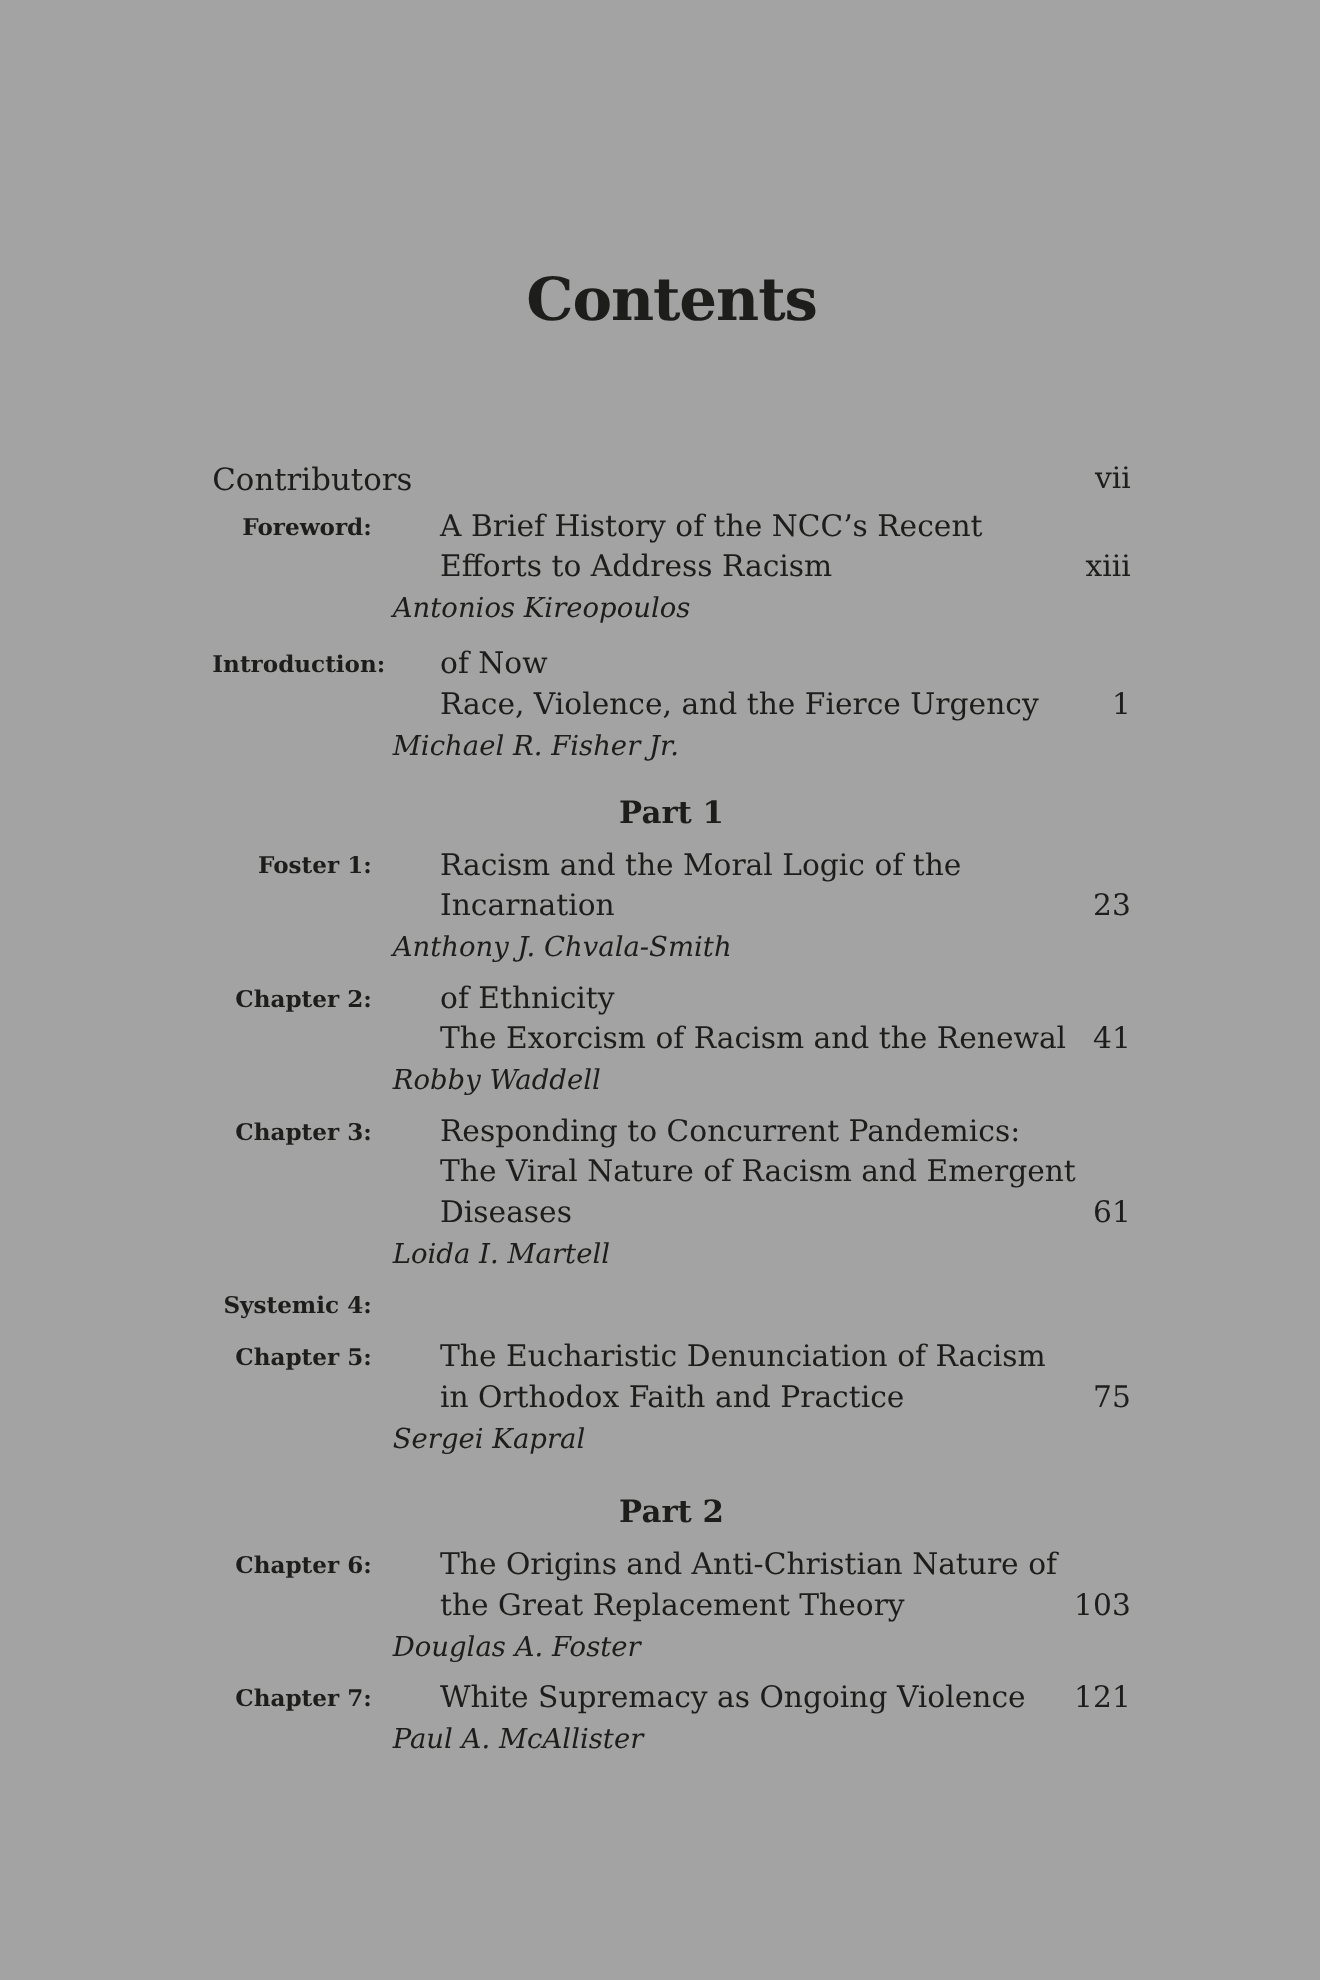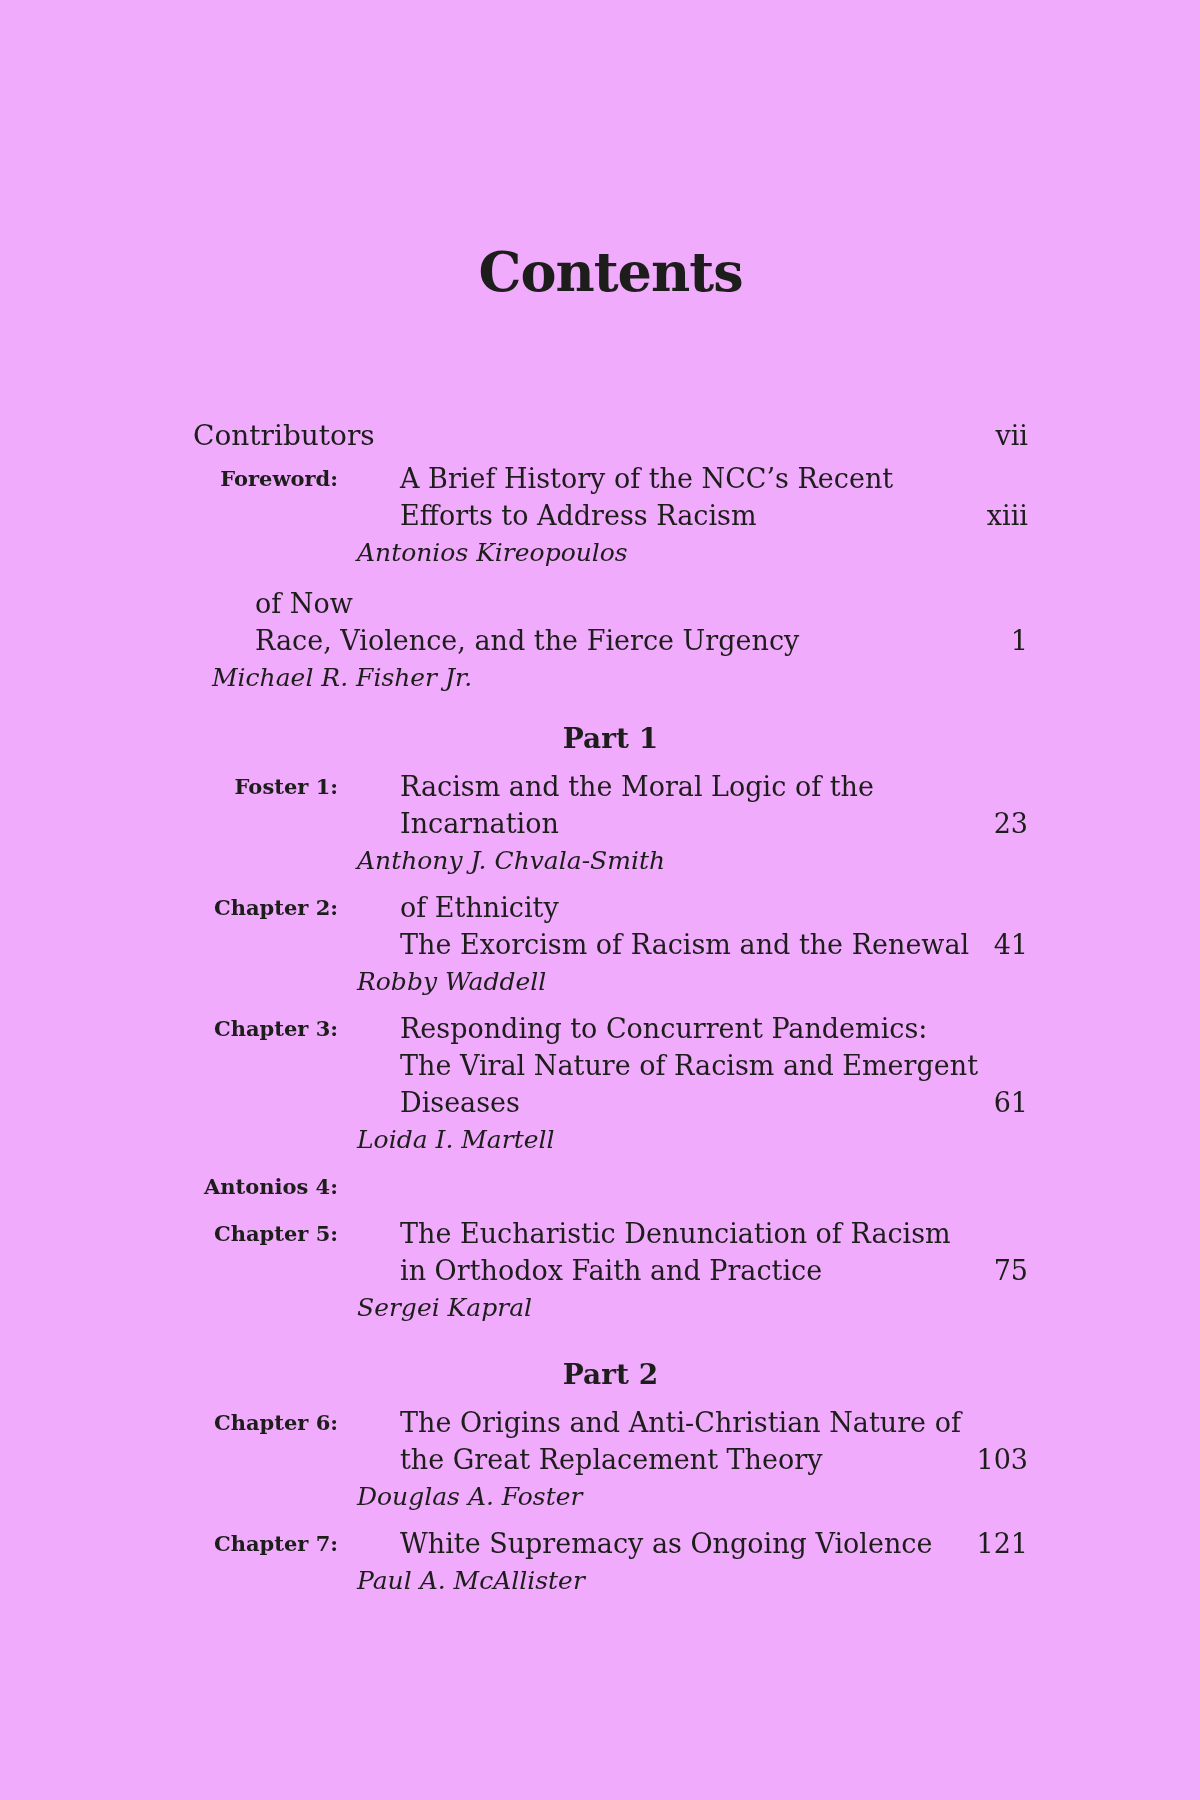--- a/index.html
+++ b/index.html
@@ -1,19 +1,19 @@
 <!DOCTYPE html>
 <html><head>
 <meta charset="utf-8">
 <style>
   html, body { margin: 0; padding: 0; background: #ffffff; }
   .page {
     width: 1200px;
     height: 1800px;
-    background: #f0abfc;
+    background: #a3a3a3;
     color: #1d1d1b;
     font-family: "DejaVu Serif", serif;
     overflow: hidden;
     position: relative;
   }
   .content {
     padding: 245px 172px 0 193px;
   }
   .doc-title {
     font-size: 54px;
@@ -80,20 +80,21 @@
               <div class="tline">A Brief History of the NCC’s Recent</div>
               <div class="tline">Efforts to Address Racism</div>
             </div>
             <div class="pagenum">xiii</div>
           </div>
           <div class="author">Antonios Kireopoulos</div>
         </div>
       </div>
 
       <div class="row">
+        <div class="label">Introduction:</div>
         <div class="main">
           <div class="titlewrap">
             <div class="tlines">
               <div class="tline">of Now</div>
               <div class="tline">Race, Violence, and the Fierce Urgency</div>
             </div>
             <div class="pagenum">1</div>
           </div>
           <div class="author">Michael R. Fisher Jr.</div>
         </div>
@@ -138,21 +139,21 @@
               <div class="tline">The Viral Nature of Racism and Emergent</div>
               <div class="tline">Diseases</div>
             </div>
             <div class="pagenum">61</div>
           </div>
           <div class="author">Loida I. Martell</div>
         </div>
       </div>
 
       <div class="row">
-        <div class="label">Antonios 4:</div>
+        <div class="label">Systemic 4:</div>
       </div>
 
       <div class="row">
         <div class="label">Chapter 5:</div>
         <div class="main">
           <div class="titlewrap">
             <div class="tlines">
               <div class="tline">The Eucharistic Denunciation of Racism</div>
               <div class="tline">in Orthodox Faith and Practice</div>
             </div>

